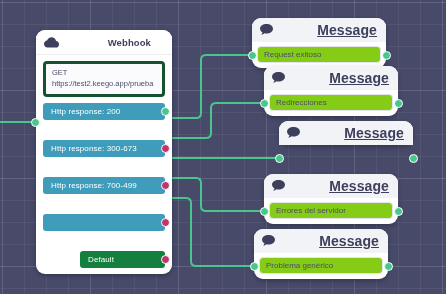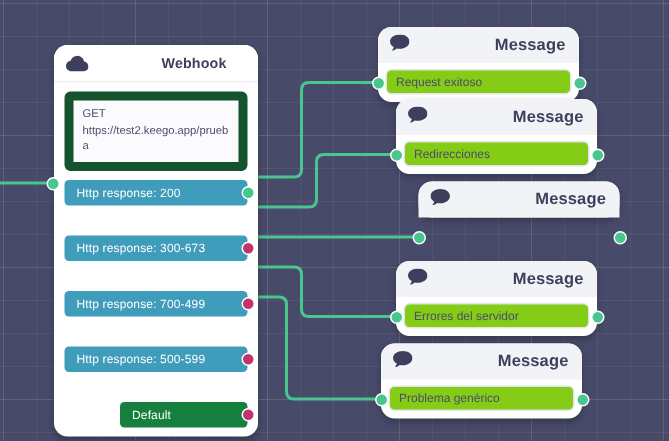--- a/index.html
+++ b/index.html
@@ -61,21 +61,21 @@
     font-size: 9.5px;
     color: #3d3f5c;
     font-weight: 600;
     letter-spacing: 0.1px;
   }
   .cloud-icon { display: block; }
 
   .wh-url-box {
     margin: 6px 7px 6px 7px;
     background: #fbfbfd;
-    border: 6px solid #14532d;
+    border: 3px solid #14532d;
     border-radius: 4px;
     padding: 4px 6px 5px 6px;
     font-size: 7.5px;
     line-height: 10.5px;
     color: #4b4d6b;
     word-break: break-all;
   }
   .wh-url-method { display: block; }
 
   .wh-rows {
@@ -104,24 +104,25 @@
   .msg-header {
     display: flex;
     align-items: center;
     justify-content: space-between;
     height: 24px;
     padding: 0 9px 0 8px;
     background: #f2f3f7;
     border-radius: 9px 9px 0 0;
   }
   .msg-title {
-    font-size: 11px;
+    font-size: 14px;
     color: #3d3f5c;
     font-weight: 600;
     letter-spacing: 0.1px;
+    text-decoration: underline;
   }
   .msg-body {
     position: relative;
     margin: 4px 5px 5px 5px;
     height: 17px;
     background: #84cc16;
     border: 1px solid #e3e4ed;
     border-radius: 4px;
     display: flex;
     align-items: center;
@@ -194,21 +195,20 @@
       </div>
       <div class="wh-row http">
         <span>Http response: 300-673</span>
         <span class="port red" style="right:-4.5px; top:4px;"></span>
       </div>
       <div class="wh-row http">
         <span>Http response: 700-499</span>
         <span class="port red" style="right:-4.5px; top:4px;"></span>
       </div>
       <div class="wh-row http">
-        <span>Http response: 500-599</span>
         <span class="port red" style="right:-4.5px; top:4px;"></span>
       </div>
       <div class="wh-row default">
         <span>Default</span>
         <span class="port red" style="right:-4.5px; top:4px;"></span>
       </div>
     </div>
   </div>
 
   <div class="node msg-node" style="left:252px; top:18px;">

